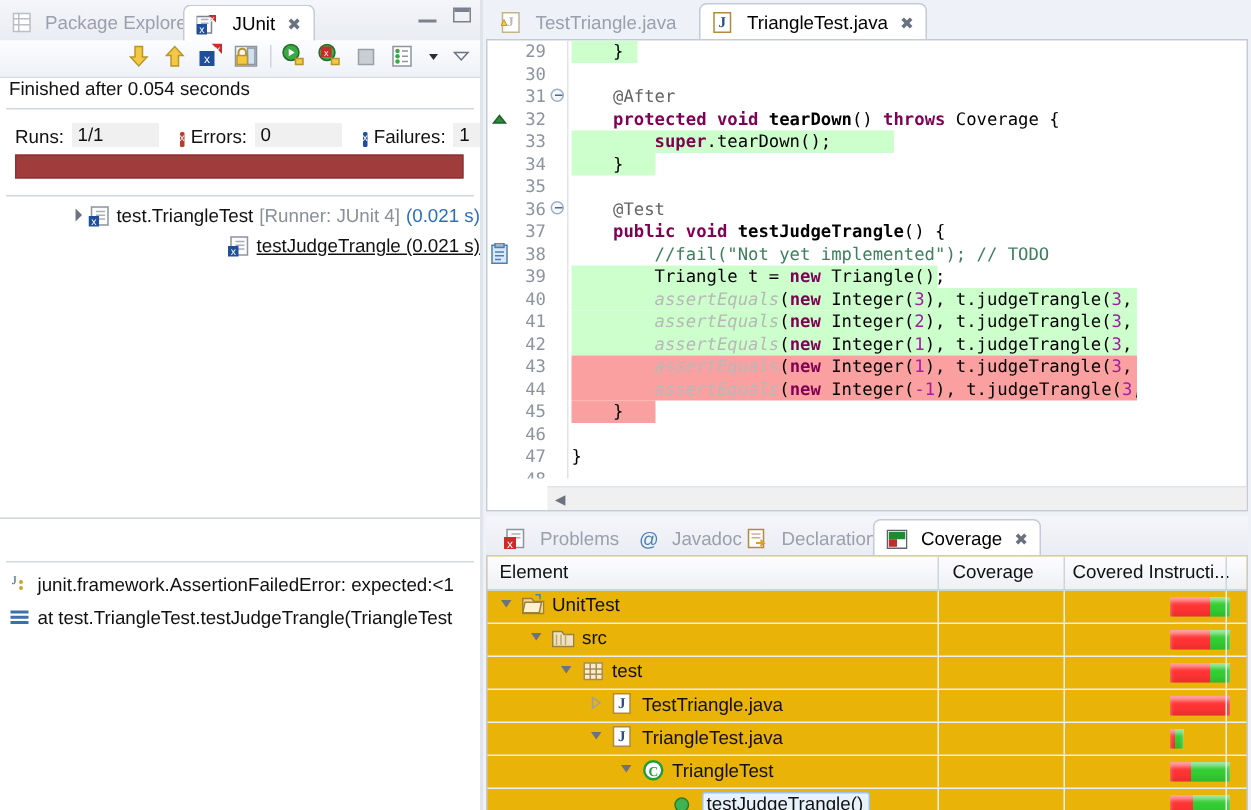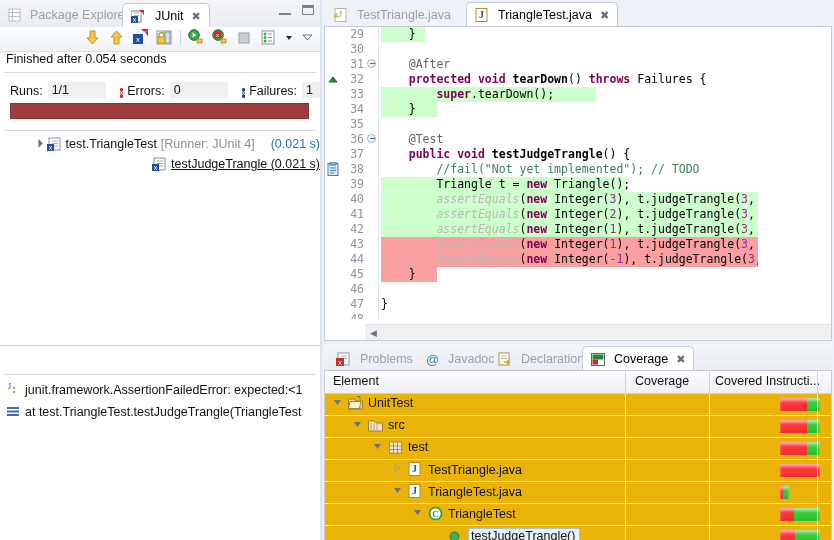--- a/index.html
+++ b/index.html
@@ -250,21 +250,21 @@
               <rect x="2" y="1" width="11" height="12" fill="#fbfbfb" stroke="#8d949e"></rect>
               <line x1="5" y1="4" x2="11" y2="4" stroke="#aab0b8"></line>
               <line x1="5" y1="6.5" x2="11" y2="6.5" stroke="#aab0b8"></line>
               <line x1="5" y1="9" x2="11" y2="9" stroke="#aab0b8"></line>
               <rect x="0" y="7" width="7" height="7" fill="#1f4e9c"></rect>
               <text x="3.5" y="13" font-size="7" fill="#fff" text-anchor="middle" font-family="sans-serif">x</text>
             </svg>
         </span>
         <span>test.TriangleTest</span>
         <span class="muted" style="margin-left:4px;">[Runner: JUnit 4]</span>
-        <span class="timev" style="margin-left:16px;">(0.021 s)</span>
+        <span class="timev" style="margin-left:4px;">(0.021 s)</span>
       </div>
       <div class="trow" style="padding-left:32px;text-decoration:underline;">
         <span class="t-ico">
           <svg width="15" height="15" viewBox="0 0 15 15">
               <rect x="2" y="1" width="11" height="12" fill="#fbfbfb" stroke="#8d949e"></rect>
               <line x1="5" y1="4" x2="11" y2="4" stroke="#aab0b8"></line>
               <line x1="5" y1="6.5" x2="11" y2="6.5" stroke="#aab0b8"></line>
               <line x1="5" y1="9" x2="11" y2="9" stroke="#aab0b8"></line>
               <rect x="0" y="7" width="7" height="7" fill="#1f4e9c"></rect>
               <text x="3.5" y="13" font-size="7" fill="#fff" text-anchor="middle" font-family="sans-serif">x</text>
@@ -333,21 +333,21 @@
       </span>
     </div>
 
     <div class="editor">
       <div class="code" id="code-area">
           <div class="cline"><div class="hl-green" style="left: 56px; width: 44px;"></div><span class="lno">29</span><span class="cbar"></span><span class="ctext"><span class="mth">    }</span></span></div>
           <div class="cline"><span class="lno">30</span><span class="cbar"></span><span class="ctext"><span class="mth"></span></span></div>
           <div class="cline"><span class="lno">31</span><span class="fold"><i></i></span><span class="cbar"></span><span class="ctext"><span class="mth">    </span><span class="ann">@After</span></span></div>
           <div class="cline"><span class="gut-mark"><svg width="14" height="15" viewBox="0 0 14 15">
                 <path d="M3 10 l4 -5 l4 5 z" fill="#2e8b3a" stroke="#1d6127"></path>
-              </svg></span><span class="lno">32</span><span class="cbar"></span><span class="ctext"><span class="mth">    </span><span class="kw">protected void </span><span style="font-weight: bold; color: rgb(0, 0, 0);">tearDown</span><span class="mth">() </span><span class="kw">throws </span><span class="mth">Failures {</span></span></div>
+              </svg></span><span class="lno">32</span><span class="cbar"></span><span class="ctext"><span class="mth">    </span><span class="kw">protected void </span><span style="font-weight: bold; color: rgb(0, 0, 0);">tearDown</span><span class="mth">() </span><span class="kw">throws </span><span class="mth">Coverage {</span></span></div>
           <div class="cline"><div class="hl-green" style="left: 56px; width: 215px;"></div><span class="lno">33</span><span class="cbar"></span><span class="ctext"><span class="mth">        </span><span class="kw">super</span><span class="mth">.tearDown();</span></span></div>
           <div class="cline"><div class="hl-green" style="left: 56px; width: 56px;"></div><span class="lno">34</span><span class="cbar"></span><span class="ctext"><span class="mth">    }</span></span></div>
           <div class="cline"><span class="lno">35</span><span class="cbar"></span><span class="ctext"><span class="mth"></span></span></div>
           <div class="cline"><span class="lno">36</span><span class="fold"><i></i></span><span class="cbar"></span><span class="ctext"><span class="mth">    </span><span class="ann">@Test</span></span></div>
           <div class="cline"><span class="lno">37</span><span class="cbar"></span><span class="ctext"><span class="mth">    </span><span class="kw">public void </span><span style="font-weight: bold; color: rgb(0, 0, 0);">testJudgeTrangle</span><span class="mth">() {</span></span></div>
           <div class="cline"><span class="gut-mark"><svg width="14" height="15" viewBox="0 0 14 15">
                 <rect x="2" y="1.5" width="10" height="12" fill="#dbe9f7" stroke="#4a7fb5"></rect>
                 <rect x="4" y="0" width="6" height="3" fill="#9ab6d4" stroke="#4a7fb5"></rect>
                 <line x1="4" y1="6" x2="10" y2="6" stroke="#4a7fb5"></line>
                 <line x1="4" y1="8.5" x2="10" y2="8.5" stroke="#4a7fb5"></line>

